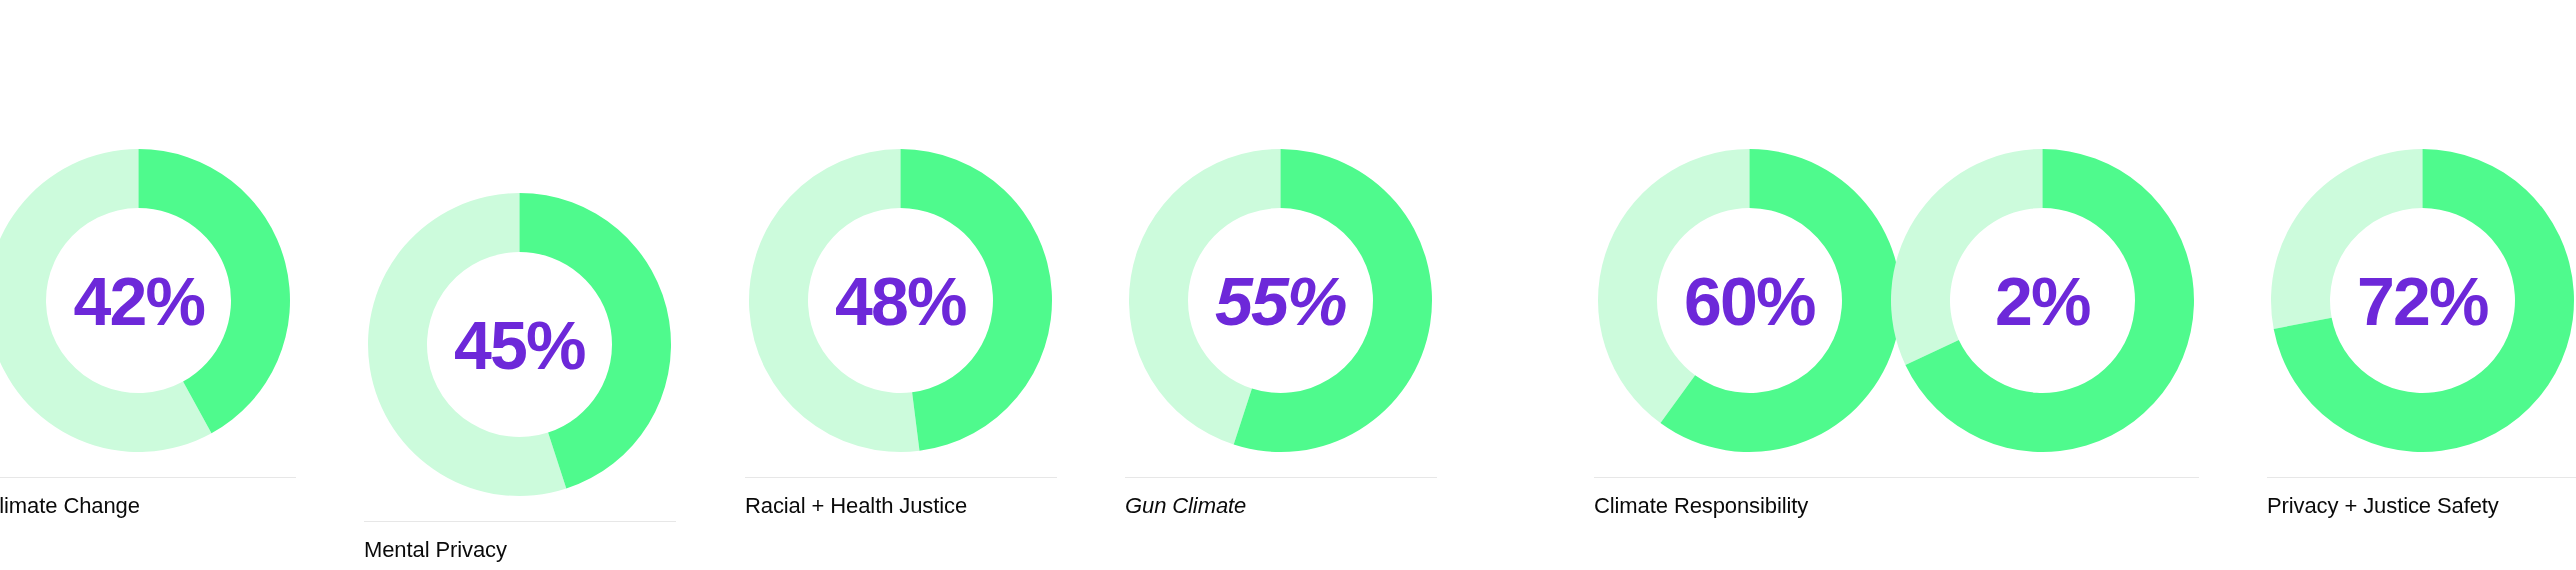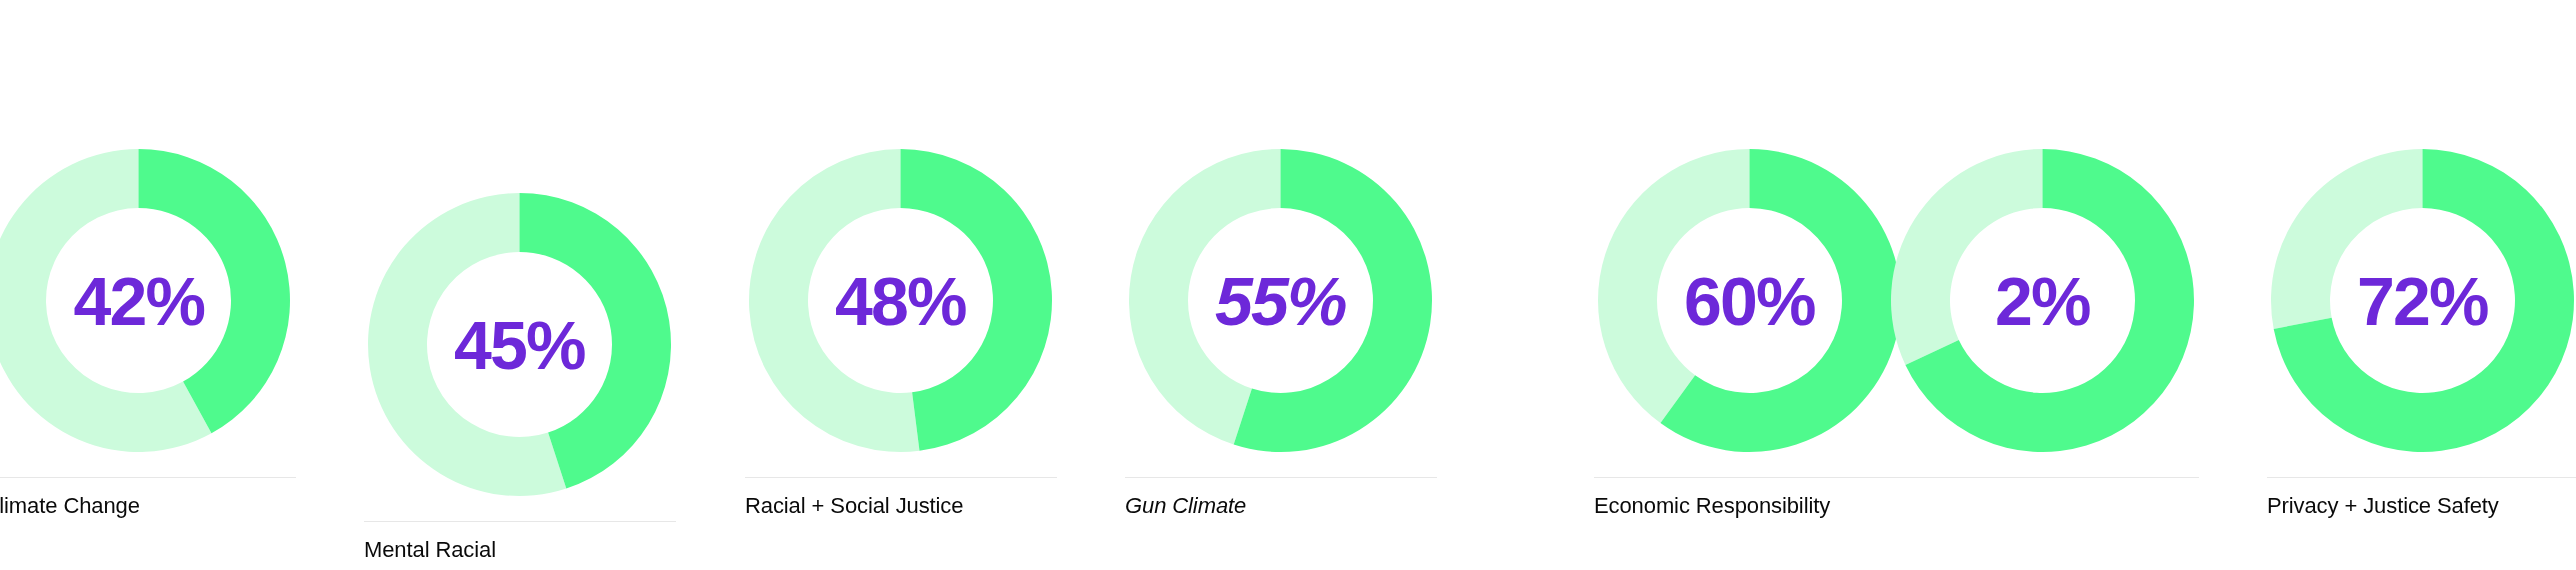--- a/index.html
+++ b/index.html
@@ -123,36 +123,36 @@
           <svg class="donut-svg" viewBox="0 0 475 475">
             <path d="M 310.89153616405 463.375922620099 A 237.5 237.5 0 1 1 237.49999999999994 0 L 237.49999999999997 92.5 A 145 145 0 1 0 282.3074641843674 375.40319486279725 Z" fill="#ccfbdc"></path>
             <path d="M 237.50000000000003 0 A 237.5 237.5 0 0 1 310.89153616405 463.375922620099 L 282.3074641843674 375.40319486279725 A 145 145 0 0 0 237.5 92.5 Z" fill="#4ffa8d"></path>
           </svg>
           <div class="donut-center">
             <span class="donut-value">45%</span>
           </div>
         </div>
         <div class="label-block">
           <div class="divider"></div>
-          <div class="metric-label">Mental Racial</div>
+          <div class="metric-label">Mental Privacy</div>
         </div>
       </div>
       <div class="metric" style="left: 736px;">
         <div class="donut-wrap">
           <svg class="donut-svg" viewBox="0 0 475 475">
             <path d="M 267.2666429715223 473.1272415621885 A 237.5 237.5 0 1 1 237.49999999999994 0 L 237.49999999999997 92.5 A 145 145 0 1 0 255.67331886682416 381.3566316905993 Z" fill="#ccfbdc"></path>
             <path d="M 237.50000000000003 0 A 237.5 237.5 0 0 1 267.2666429715223 473.1272415621885 L 255.67331886682416 381.3566316905993 A 145 145 0 0 0 237.5 92.5 Z" fill="#4ffa8d"></path>
           </svg>
           <div class="donut-center">
             <span class="donut-value">48%</span>
           </div>
         </div>
         <div class="label-block">
           <div class="divider"></div>
-          <div class="metric-label">Racial + Social Justice</div>
+          <div class="metric-label">Racial + Health Justice</div>
         </div>
       </div>
       <div class="metric" style="left: 1116px; font-style: italic;">
         <div class="donut-wrap">
           <svg class="donut-svg" viewBox="0 0 475 475">
             <path d="M 164.10846383594992 463.37592262009895 A 237.5 237.5 0 0 1 237.49999999999994 0 L 237.49999999999997 92.5 A 145 145 0 0 0 192.69253581563257 375.40319486279725 Z" fill="#ccfbdc"></path>
             <path d="M 237.50000000000003 0 A 237.5 237.5 0 1 1 164.10846383594992 463.37592262009895 L 192.69253581563257 375.40319486279725 A 145 145 0 1 0 237.5 92.5 Z" fill="#4ffa8d"></path>
           </svg>
           <div class="donut-center">
             <span class="donut-value">55%</span>
@@ -168,21 +168,21 @@
           <svg class="donut-svg" viewBox="0 0 475 475">
             <path d="M 97.90100258053766 429.64153616405 A 237.5 237.5 0 0 1 237.49999999999994 0 L 237.49999999999997 92.5 A 145 145 0 0 0 152.27113841759143 354.8074641843674 Z" fill="#ccfbdc"></path>
             <path d="M 237.50000000000003 0 A 237.5 237.5 0 1 1 97.90100258053766 429.64153616405 L 152.27113841759143 354.8074641843674 A 145 145 0 1 0 237.5 92.5 Z" fill="#4ffa8d"></path>
           </svg>
           <div class="donut-center">
             <span class="donut-value">60%</span>
           </div>
         </div>
         <div class="label-block">
           <div class="divider"></div>
-          <div class="metric-label">Economic Responsibility</div>
+          <div class="metric-label">Climate Responsibility</div>
         </div>
       </div>
       <div class="metric" style="left: 1878px;">
         <div class="donut-wrap">
           <svg class="donut-svg" viewBox="0 0 475 475">
             <path d="M 22.603575039320305 338.6225817467046 A 237.5 237.5 0 0 1 237.49999999999994 0 L 237.49999999999997 92.5 A 145 145 0 0 0 106.30007739242714 299.23799727693546 Z" fill="#ccfbdc"></path>
             <path d="M 237.50000000000003 0 A 237.5 237.5 0 1 1 22.603575039320305 338.6225817467046 L 106.30007739242714 299.23799727693546 A 145 145 0 1 0 237.5 92.5 Z" fill="#4ffa8d"></path>
           </svg>
           <div class="donut-center">
             <span class="donut-value">2%</span>

